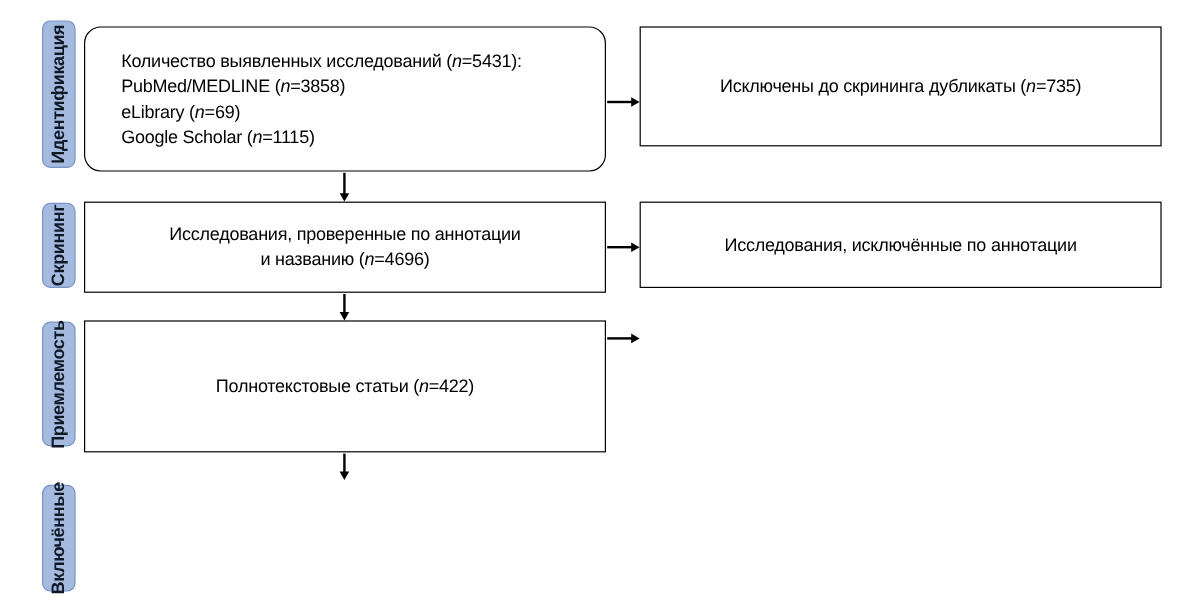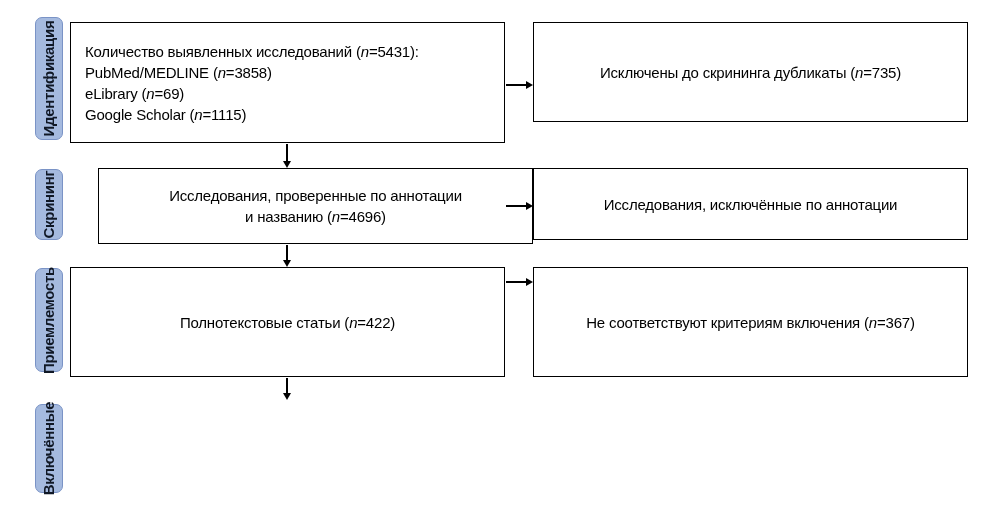--- a/index.html
+++ b/index.html
@@ -52,25 +52,26 @@
     align-items: center;
     text-align: center;
     font-size: 15px;
     line-height: 21px;
     letter-spacing: -0.2px;
     color: var(--text, #000000);
   }
   .box.left-align {
     align-items: flex-start;
     text-align: left;
-    padding-left: 14px;
+    padding-left: 30px;
     padding-right: 12px;
+    border-radius: 14px;
   }
   .b1  { left: 70px;  top: 22px;  width: 435px; height: 121px; }
-  .b2  { left: 70px;  top: 168px; width: 435px; height: 76px; margin-left: 28px;  }
+  .b2  { left: 70px;  top: 168px; width: 435px; height: 76px;  }
   .b3  { left: 70px;  top: 267px; width: 435px; height: 110px; }
   .b4  { left: 70px;  top: 400px; width: 435px; height: 97px;  }
   .sb1 { left: 533px; top: 22px;  width: 435px; height: 100px; }
   .sb2 { left: 533px; top: 168px; width: 435px; height: 72px;  }
   .sb3 { left: 533px; top: 267px; width: 435px; height: 110px; }
   
   .arrow-v { position: absolute; width: 9px; }
   .arrow-v .line {
     position: absolute; left: 3.75px; top: 0;
     width: 1.5px; height: calc(100% - 6px);
@@ -133,23 +134,20 @@
     <span class="nline">Исследования, проверенные по аннотации</span>
     <span class="nline">и названию (<i>n</i>=4696)</span>
   </div>
   <div class="box sb2">
     <span class="nline">Исследования, исключённые по аннотации</span>
   </div>
 
   <div class="box b3">
     <span class="nline">Полнотекстовые статьи (<i>n</i>=422)</span>
   </div>
-  <div class="box sb3">
-    <span class="nline">Не соответствуют критериям включения (<i>n</i>=367)</span>
-  </div>
 
 
   <div class="arrow-v av1">
     <div class="line"></div>
     <div class="head"></div>
   </div>
   <div class="arrow-v av2">
     <div class="line"></div>
     <div class="head"></div>
   </div>

